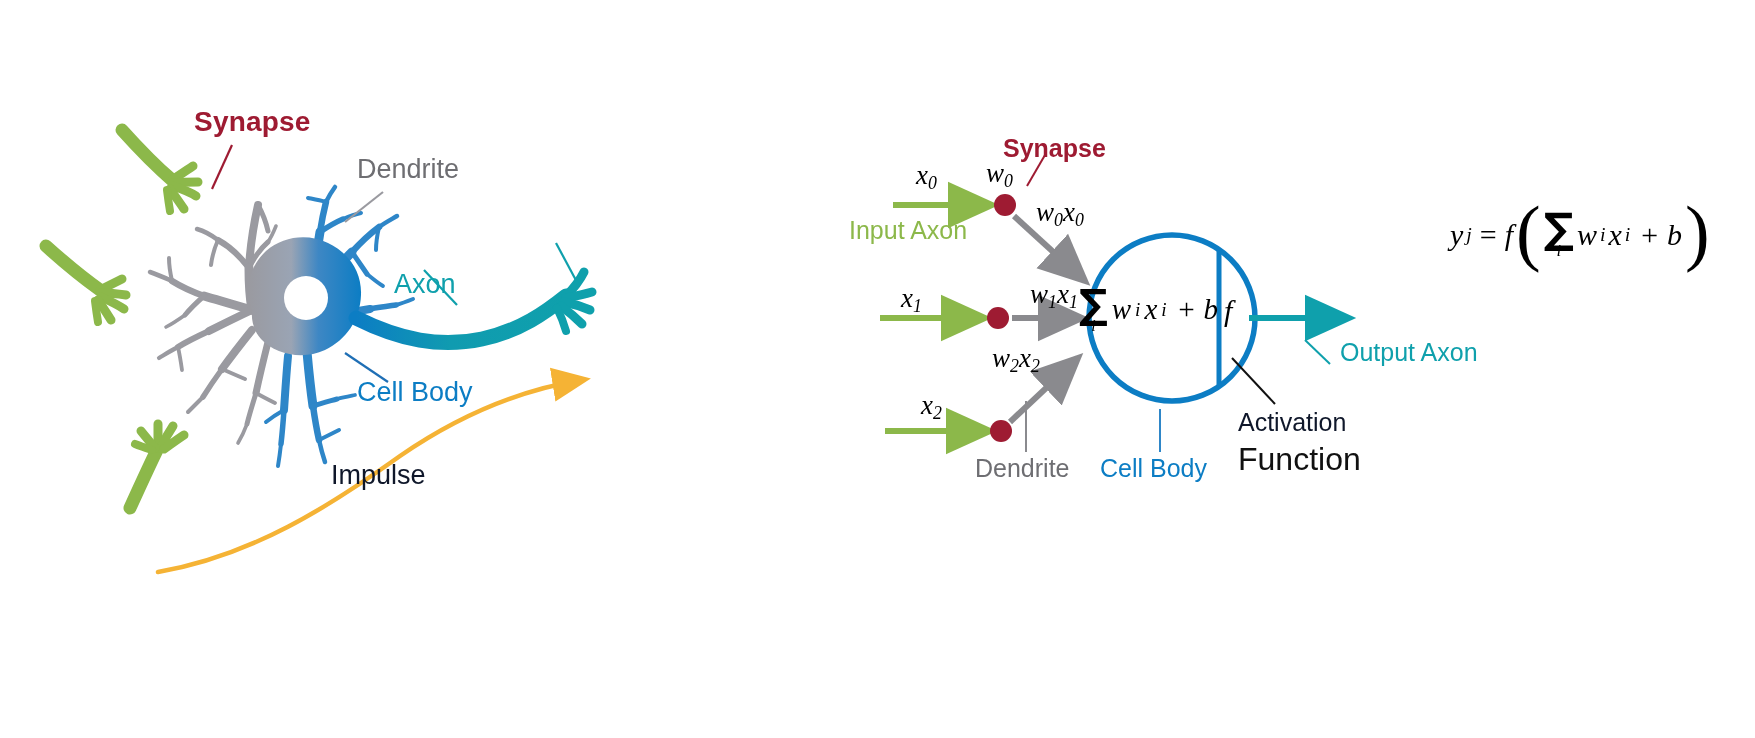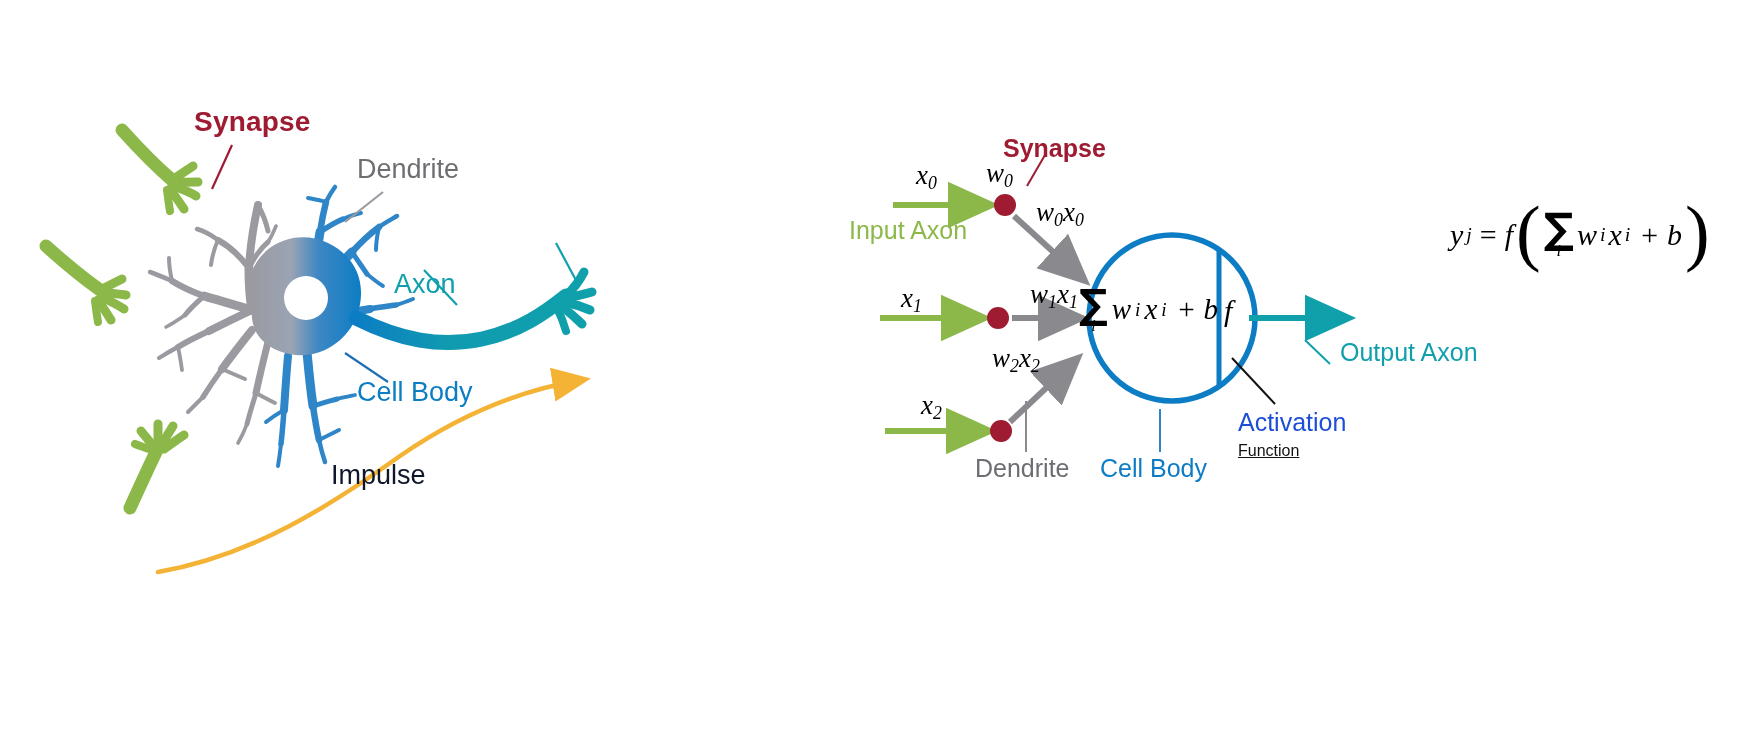--- a/index.html
+++ b/index.html
@@ -19,22 +19,22 @@
   .t-axon-left{left:394px;top:271px;font-size:27px;color:#0FA0AC;}
   .t-cellbody-left{left:357px;top:379px;font-size:27px;color:#0C7DC4;}
   .t-impulse{left:331px;top:462px;font-size:27px;color:#0f172a;}
 
   
   .t-synapse-right{left:1003px;top:136px;font-size:25px;font-weight:bold;color:#9E1B32;}
   .t-inputaxon{left:849px;top:218px;font-size:25px;color:#8CB84A;}
   .t-outputaxon{left:1324px;top:340px;font-size:25px;color:#0FA0AC;margin-left:16px;}
   .t-dendrite-right{left:975px;top:456px;font-size:25px;color:#6E6E72;}
   .t-cellbody-right{left:1100px;top:456px;font-size:25px;color:#0C7DC4;}
-  .t-act1{left:1238px;top:410px;font-size:25px;color:#1d4ed8;}
-  .t-act2{left:1238px;top:443px;font-size:16px;color:#111111;text-decoration:underline;}
+  .t-act1{left:1238px;top:410px;font-size:25px;color:#0f172a;}
+  .t-act2{left:1238px;top:443px;font-size:32px;color:#111111;}
 
   
   .math{font-family:"Liberation Serif", serif;font-style:italic;color:#000;}
   .math .up{font-style:normal;}
   .sub{font-size:.66em;vertical-align:-0.28em;font-style:italic;}
 
   .m-x0{left:916px;top:162px;font-size:27px;}
   .m-w0{left:986px;top:160px;font-size:27px;}
   .m-w0x0{left:1036px;top:199px;font-size:27px;}
   .m-x1{left:901px;top:285px;font-size:27px;}

